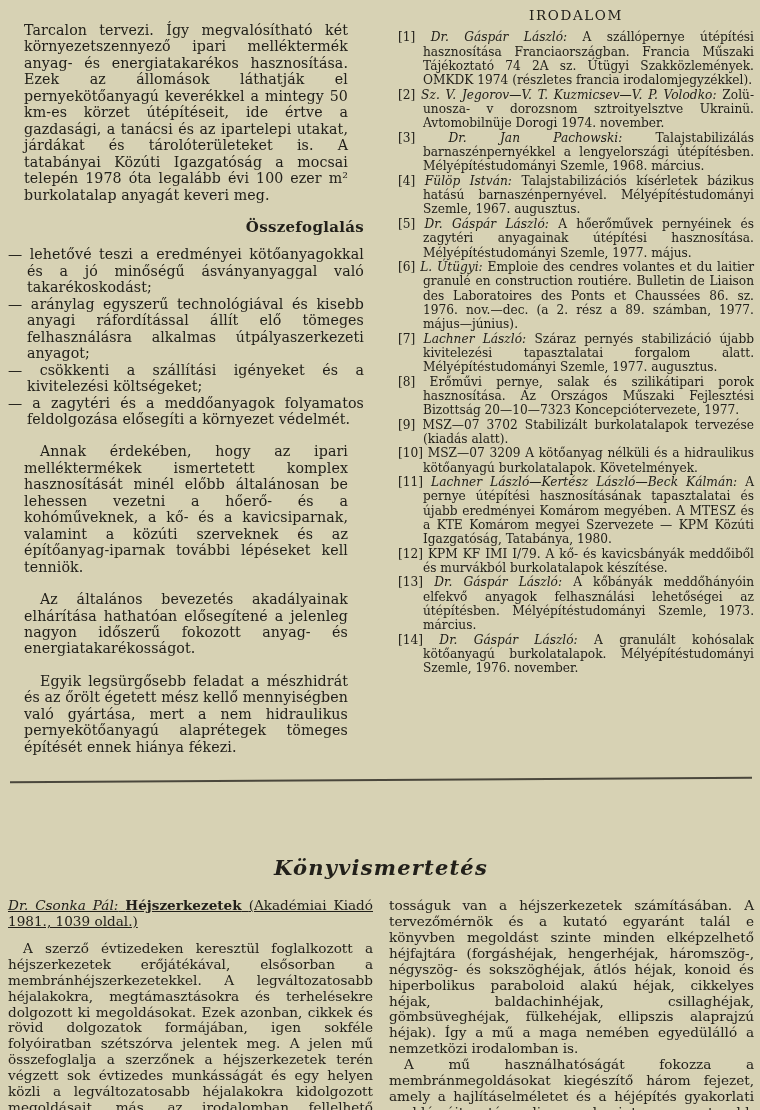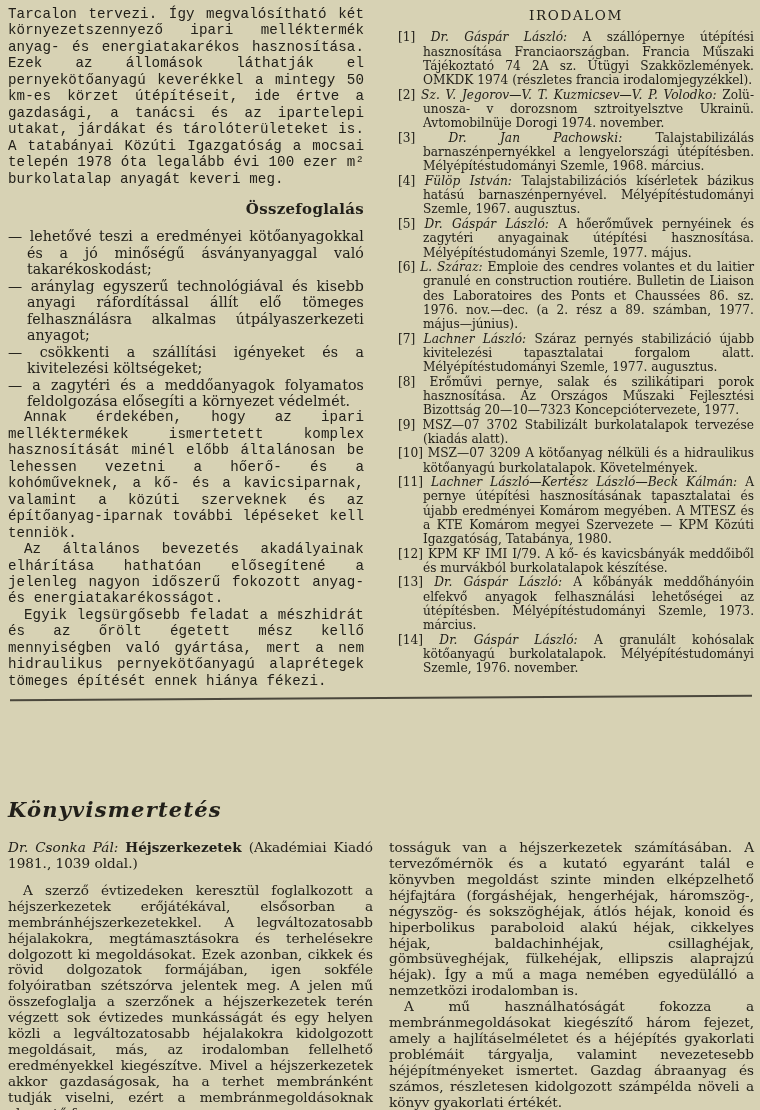--- a/index.html
+++ b/index.html
@@ -19,21 +19,21 @@
   .two-col { display: flex; gap: 16px; }
   .col { flex: 1 1 0; min-width: 0; }
 
   
   .article {
     font-size: 14.2px;
     line-height: 16.45px;
     text-align: justify;
     letter-spacing: 0.1px;
   }
-  .article p { margin: 0; font-family: Liberation Mono, monospace; }
+  .article p { margin: 16px; }
   .article p.indent { text-indent: 16px; }
   .subhead {
     font-size: 15px;
     font-weight: bold;
     text-align: right;
     margin: 14px 0 11px 0;
     letter-spacing: 0.3px;
   }
   .dash-item {
     padding-left: 19px;
@@ -68,31 +68,32 @@
     border-top: 2.2px solid #4a473c;
     margin: 8px 2px 0 2px;
     transform: rotate(-0.35deg);
   }
 
   
   .review-head {
     font-size: 21px;
     font-weight: bold;
     font-style: italic;
+    text-align: center;
     letter-spacing: 1.2px;
-    margin: 98px 0 18px 0;
+    margin: 74px 0 18px 0;
   }
   .review {
     font-size: 13.6px;
     line-height: 15.9px;
     text-align: justify;
   }
   .review p { margin: 0; }
   .review p.indent { text-indent: 15px; }
-  .book-line { margin-bottom: 11px !important; }
+  .book-line { margin-bottom: 11px !important; text-decoration: underline; }
   .book-author { font-style: italic; }
   .book-title { font-weight: bold; }
 </style>
 </head>
 <body>
 
 <div class="page">
 
   <div class="two-col">
 
@@ -109,21 +110,21 @@
     </div>
 
     <div class="col biblio">
       <div class="biblio-head">IRODALOM</div>
       <ol class="bib-list">
         <li class="bib-item"><span>[1]</span> <span class="bib-author">Dr. Gáspár László:</span> <span>A szállópernye útépítési hasznosítása Franciaországban. Francia Műszaki Tájékoztató 74 2A sz. Útügyi Szakközlemények. OMKDK 1974 (részletes francia irodalomjegyzékkel).</span></li>
         <li class="bib-item"><span>[2]</span> <span class="bib-author">Sz. V. Jegorov—V. T. Kuzmicsev—V. P. Volodko:</span> <span>Zolü-unosza- v dorozsnom sztroityelsztve Ukrainü. Avtomobilnüje Dorogi 1974. november.</span></li>
         <li class="bib-item"><span>[3]</span> <span class="bib-author">Dr. Jan Pachowski:</span> <span>Talajstabilizálás barnaszénpernyékkel a lengyelországi útépítésben. Mélyépítéstudományi Szemle, 1968. március.</span></li>
         <li class="bib-item"><span>[4]</span> <span class="bib-author">Fülöp István:</span> <span>Talajstabilizációs kísérletek bázikus hatású barnaszénpernyével. Mélyépítéstudományi Szemle, 1967. augusztus.</span></li>
         <li class="bib-item"><span>[5]</span> <span class="bib-author">Dr. Gáspár László:</span> <span>A hőerőművek pernyéinek és zagytéri anyagainak útépítési hasznosítása. Mélyépítéstudományi Szemle, 1977. május.</span></li>
-        <li class="bib-item"><span>[6]</span> <span class="bib-author">L. Száraz:</span> <span>Emploie des cendres volantes et du laitier granulé en construction routiére. Bulletin de Liaison des Laboratoires des Ponts et Chaussées 86. sz. 1976. nov.—dec. (a 2. rész a 89. számban, 1977. május—június).</span></li>
+        <li class="bib-item"><span>[6]</span> <span class="bib-author">L. Útügyi:</span> <span>Emploie des cendres volantes et du laitier granulé en construction routiére. Bulletin de Liaison des Laboratoires des Ponts et Chaussées 86. sz. 1976. nov.—dec. (a 2. rész a 89. számban, 1977. május—június).</span></li>
         <li class="bib-item"><span>[7]</span> <span class="bib-author">Lachner László:</span> <span>Száraz pernyés stabilizáció újabb kivitelezési tapasztalatai forgalom alatt. Mélyépítéstudományi Szemle, 1977. augusztus.</span></li>
         <li class="bib-item"><span>[8]</span> <span class="bib-author"></span> <span>Erőművi pernye, salak és szilikátipari porok hasznosítása. Az Országos Műszaki Fejlesztési Bizottság 20—10—7323 Koncepciótervezete, 1977.</span></li>
         <li class="bib-item"><span>[9]</span> <span class="bib-author"></span> <span>MSZ—07 3702 Stabilizált burkolatalapok tervezése (kiadás alatt).</span></li>
         <li class="bib-item"><span>[10]</span> <span class="bib-author"></span> <span>MSZ—07 3209 A kötőanyag nélküli és a hidraulikus kötőanyagú burkolatalapok. Követelmények.</span></li>
         <li class="bib-item"><span>[11]</span> <span class="bib-author">Lachner László—Kertész László—Beck Kálmán:</span> <span>A pernye útépítési hasznosításának tapasztalatai és újabb eredményei Komárom megyében. A MTESZ és a KTE Komárom megyei Szervezete — KPM Közúti Igazgatóság, Tatabánya, 1980.</span></li>
         <li class="bib-item"><span>[12]</span> <span class="bib-author"></span> <span>KPM KF IMI I/79. A kő- és kavicsbányák meddőiből és murvákból burkolatalapok készítése.</span></li>
         <li class="bib-item"><span>[13]</span> <span class="bib-author">Dr. Gáspár László:</span> <span>A kőbányák meddőhányóin elfekvő anyagok felhasználási lehetőségei az útépítésben. Mélyépítéstudományi Szemle, 1973. március.</span></li>
         <li class="bib-item"><span>[14]</span> <span class="bib-author">Dr. Gáspár László:</span> <span>A granulált kohósalak kötőanyagú burkolatalapok. Mélyépítéstudományi Szemle, 1976. november.</span></li>
       </ol>
     </div>

